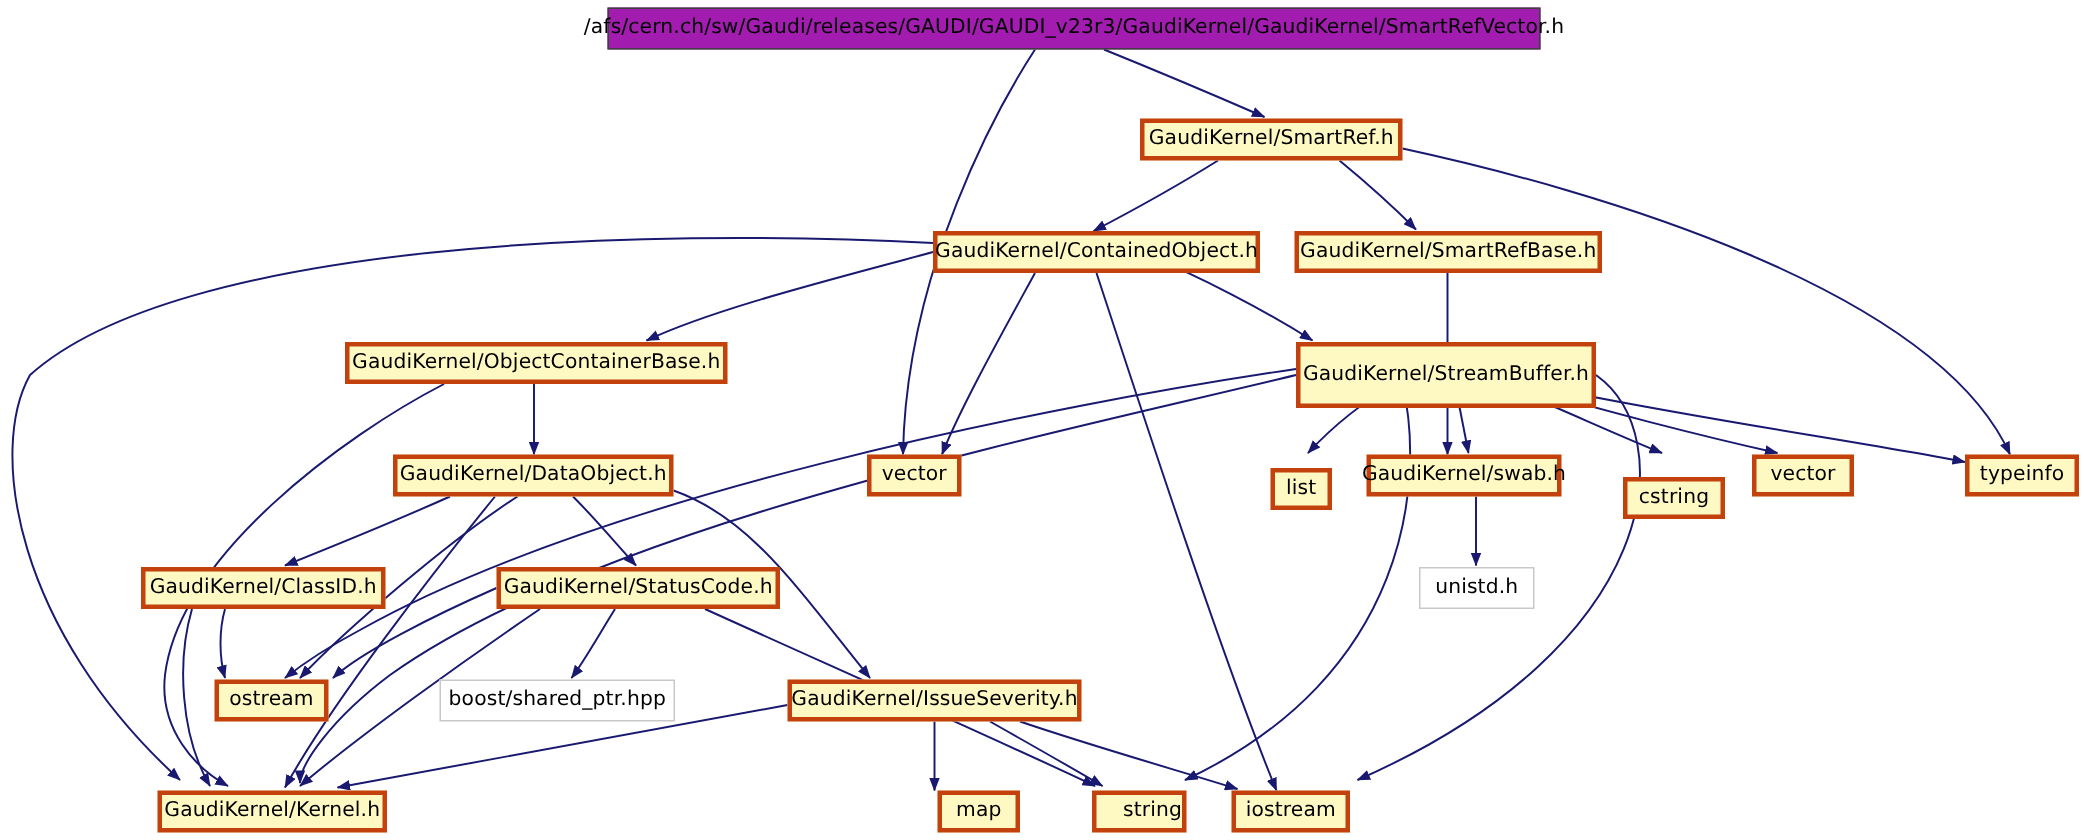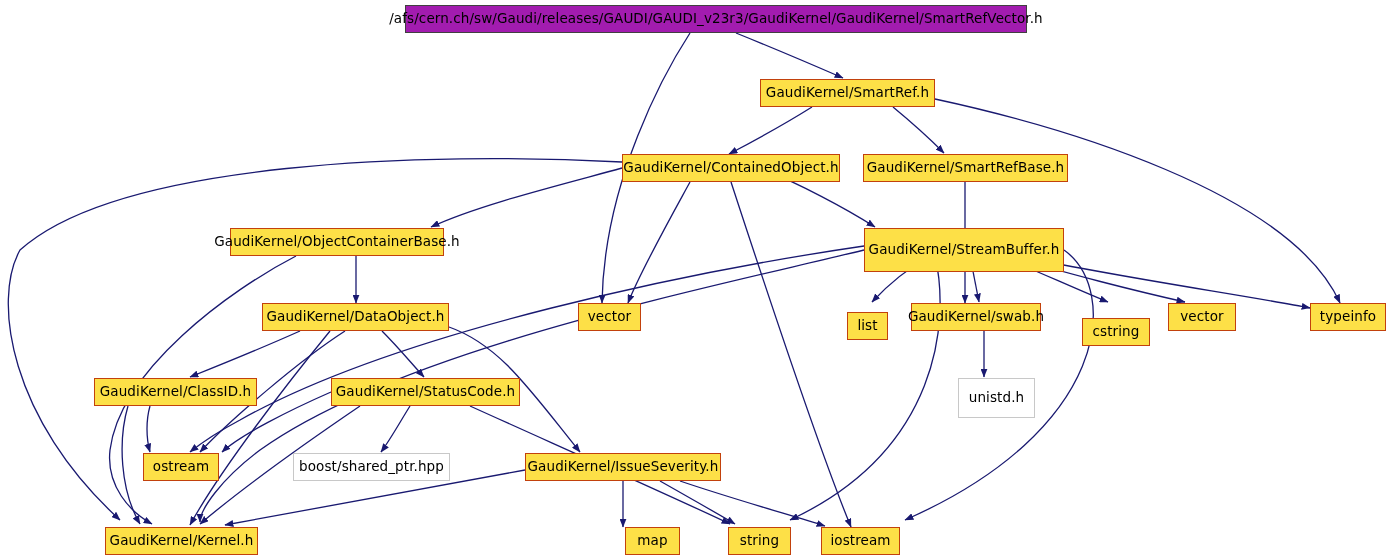--- a/index.html
+++ b/index.html
@@ -2,21 +2,21 @@
 <html><head>
 <meta charset="utf-8">
 <style>
   html,body{margin:0;padding:0;background:#ffffff;}
   #canvas{position:relative;width:1391px;height:560px;background:#ffffff;
           font-family:"DejaVu Sans","Liberation Sans",sans-serif;overflow:hidden;}
   #edges{position:absolute;left:0;top:0;width:1391px;height:560px;}
   .node{position:absolute;box-sizing:border-box;display:flex;align-items:center;
         justify-content:center;white-space:nowrap;}
   .node .lbl{font-size:13.5px;line-height:1;color:#000000;letter-spacing:.1px;}
-  .n-normal{border:1px solid #c2410c;background:#fde047;}
+  .n-normal{border:3px solid #c2410c;background:#fef9c3;}
   .n-root{border:1px solid #404040;background:#a21caf;}
   .n-faint{border:1px solid #c8c8c8;background:#ffffff;}
 </style>
 </head>
 <body>
 
 <div id="canvas">
   <svg id="edges" viewBox="0 0 1391 560" xmlns="http://www.w3.org/2000/svg">
     <defs>
       <marker id="ah" markerWidth="9" markerHeight="7" refX="8.4" refY="3.5" orient="auto" markerUnits="userSpaceOnUse">
@@ -70,21 +70,21 @@
       </div>
       <div class="node n-normal" style="left: 760px; top: 79px; width: 175px; height: 28px;">
         <span class="lbl">GaudiKernel/SmartRef.h</span>
       </div>
       <div class="node n-normal" style="left: 622px; top: 154px; width: 218px; height: 28px;">
         <span class="lbl">GaudiKernel/ContainedObject.h</span>
       </div>
       <div class="node n-normal" style="left: 863px; top: 154px; width: 205px; height: 28px;">
         <span class="lbl">GaudiKernel/SmartRefBase.h</span>
       </div>
-      <div class="node n-normal" style="left: 230px; top: 228px; width: 214px; height: 28px;">
+      <div class="node n-normal" style="left: 230px; top: 228px; width: 255px; height: 28px;">
         <span class="lbl">GaudiKernel/ObjectContainerBase.h</span>
       </div>
       <div class="node n-normal" style="left: 864px; top: 228px; width: 200px; height: 44px;">
         <span class="lbl">GaudiKernel/StreamBuffer.h</span>
       </div>
       <div class="node n-normal" style="left: 262px; top: 303px; width: 187px; height: 28px;">
         <span class="lbl">GaudiKernel/DataObject.h</span>
       </div>
       <div class="node n-normal" style="left: 578px; top: 303px; width: 63px; height: 28px;">
         <span class="lbl">vector</span>
@@ -103,38 +103,38 @@
       </div>
       <div class="node n-normal" style="left: 1310px; top: 303px; width: 76px; height: 28px;">
         <span class="lbl">typeinfo</span>
       </div>
       <div class="node n-normal" style="left: 94px; top: 378px; width: 163px; height: 28px;">
         <span class="lbl">GaudiKernel/ClassID.h</span>
       </div>
       <div class="node n-normal" style="left: 331px; top: 378px; width: 189px; height: 28px;">
         <span class="lbl">GaudiKernel/StatusCode.h</span>
       </div>
-      <div class="node n-faint" style="left: 946px; top: 378px; width: 77px; height: 40px; margin-left: 12px;">
+      <div class="node n-faint" style="left: 946px; top: 378px; width: 77px; height: 28px;">
         <span class="lbl">unistd.h</span>
       </div>
       <div class="node n-normal" style="left: 143px; top: 453px; width: 76px; height: 28px;">
         <span class="lbl">ostream</span>
       </div>
       <div class="node n-faint" style="left: 293px; top: 453px; width: 157px; height: 28px;">
         <span class="lbl">boost/shared_ptr.hpp</span>
       </div>
       <div class="node n-normal" style="left: 525px; top: 453px; width: 196px; height: 28px;">
         <span class="lbl">GaudiKernel/IssueSeverity.h</span>
       </div>
       <div class="node n-normal" style="left: 105px; top: 527px; width: 153px; height: 28px;">
         <span class="lbl">GaudiKernel/Kernel.h</span>
       </div>
       <div class="node n-normal" style="left: 596px; top: 527px; width: 55px; height: 28px; margin-left: 29px;">
         <span class="lbl">map</span>
       </div>
-      <div class="node n-normal" style="left: 728px; top: 527px; width: 63px; height: 28px;">
+      <div class="node n-normal" style="left: 728px; top: 527px; width: 63px; height: 28px; justify-content: flex-end;">
         <span class="lbl">string</span>
       </div>
       <div class="node n-normal" style="left: 821px; top: 527px; width: 79px; height: 28px;">
         <span class="lbl">iostream</span>
       </div>
     </div>
 </div>
 
 </body></html>

